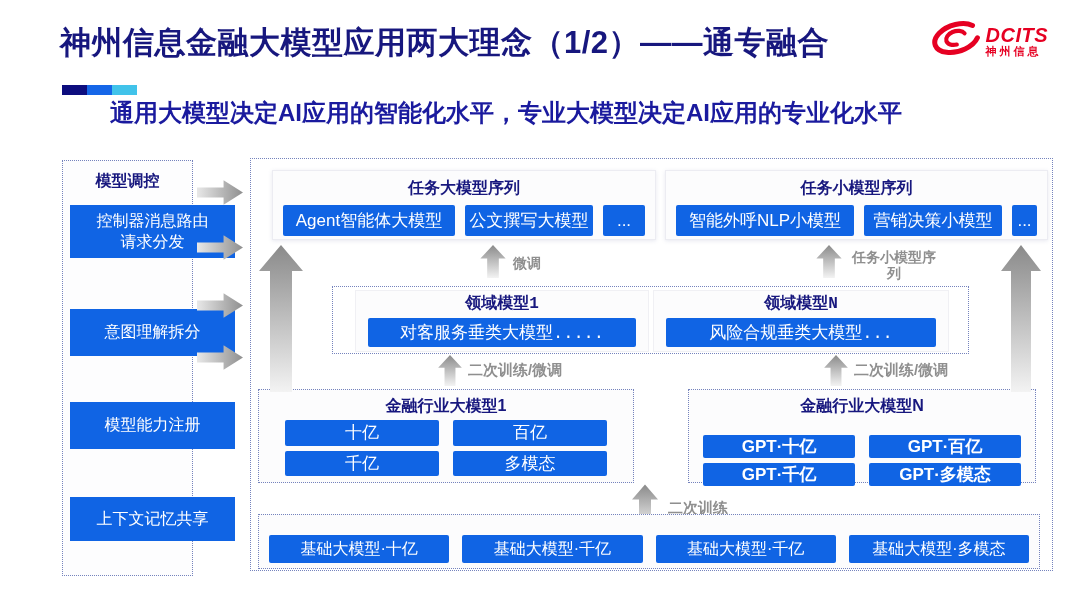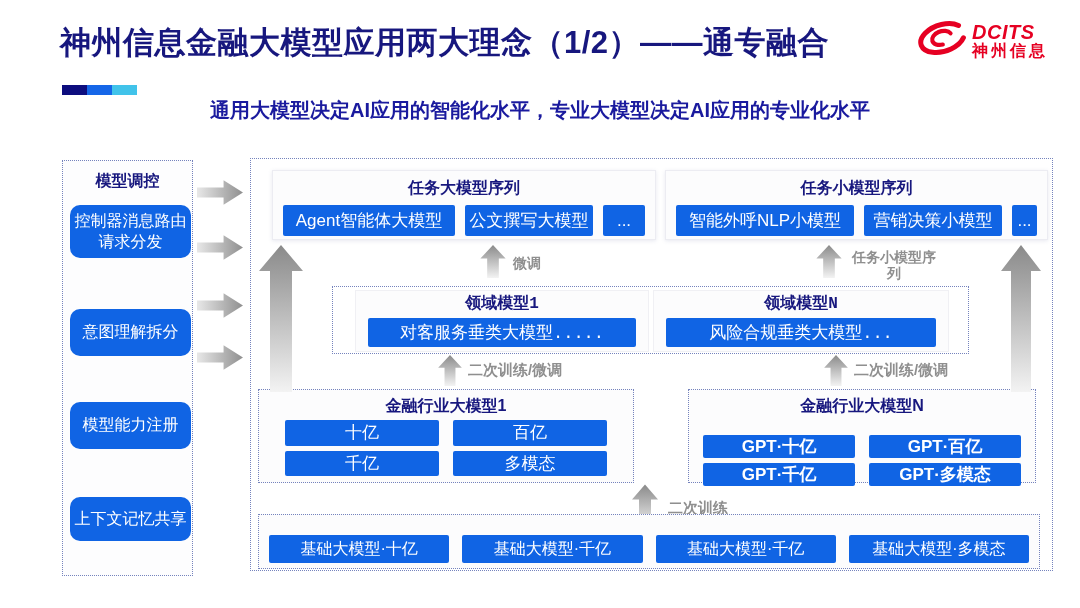--- a/index.html
+++ b/index.html
@@ -5,37 +5,37 @@
   html,body{margin:0;padding:0;background:#fff;}
   body{font-family:"Liberation Sans","DejaVu Sans",sans-serif;}
   .page{position:relative;width:1080px;height:608px;background:#fff;overflow:hidden;}
 
   
   .title{position:absolute;left:60px;top:22px;width:860px;font-size:31px;font-weight:bold;
          color:var(--navy);letter-spacing:0.5px;white-space:nowrap;}
   .grad-bar{position:absolute;left:62px;top:85px;width:75px;height:10px;display:flex;}
   .grad-bar span{flex:1;}
   .gb1{background:#0d0d7e;} .gb2{background:#1566e8;} .gb3{background:#41c3ea;}
-  .subtitle{position:absolute;left:110px;top:97px;width:860px;text-align:center;
-            font-size:20px;font-weight:bold;color:var(--subtitle-blue);}
+  .subtitle{position:absolute;left:110px;top:97px;width:860px;text-align:left;
+            font-size:24px;font-weight:bold;color:var(--subtitle-blue);}
 
   
   .logo{position:absolute;right:32px;top:18px;display:flex;align-items:center;gap:6px;}
   .logo-text{display:flex;flex-direction:column;line-height:1.05;justify-content:flex-end;}
   .logo-en{font-size:20px;font-weight:bold;font-style:italic;color:var(--brand-red);letter-spacing:0.5px;}
-  .logo-cn{font-size:16px;font-weight:bold;color:var(--brand-red);letter-spacing:3px;}
+  .logo-cn{font-size:11px;font-weight:bold;color:var(--brand-red);letter-spacing:3px;}
 
   
   .sidebar{position:absolute;left:62px;top:160px;width:131px;height:416px;
            border:1.5px dotted #7583bd;box-sizing:border-box;background:#fdfdfe;}
   .sidebar-title{position:absolute;left:0;top:10px;width:100%;text-align:center;
                  font-size:16px;font-weight:bold;color:var(--navy);}
   .sb-btn{position:absolute;left:7px;width:113px;background:var(--accent-blue);color:#fff;
           font-size:16px;display:flex;align-items:center;justify-content:center;text-align:center;
-          border-radius:10px;line-height:1.3;padding:0 4px;box-sizing:content-box;}
+          border-radius:0;line-height:1.3;padding:0 26px;box-sizing:content-box;}
   .sb1{top:44px;height:53px;} .sb2{top:148px;height:47px;} .sb3{top:241px;height:47px;} .sb4{top:336px;height:44px;}
 
   
   .arr-r{position:absolute;left:197px;width:47px;height:27px;}
   .ar1{top:179px;} .ar2{top:234px;} .ar3{top:292px;} .ar4{top:344px;}
 
   
   .main-frame{position:absolute;left:250px;top:158px;width:803px;height:413px;
               border:1.5px dotted #7583bd;box-sizing:border-box;}
 

